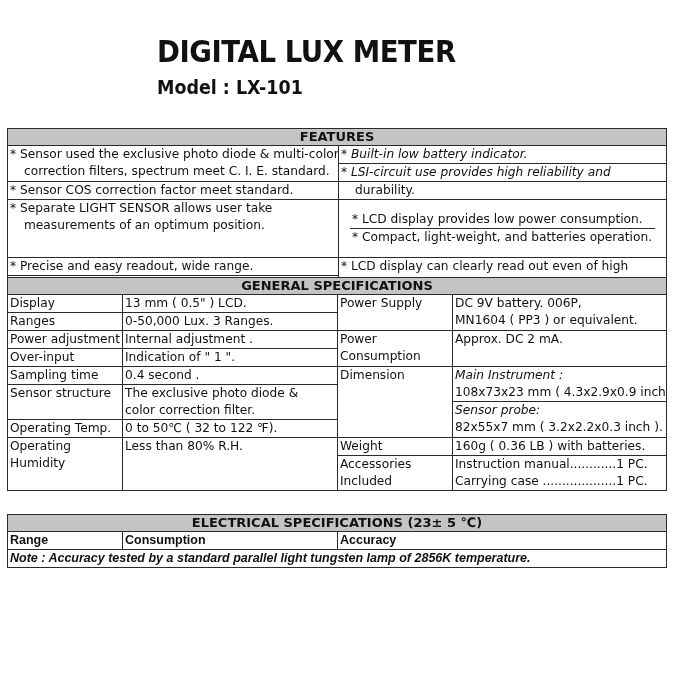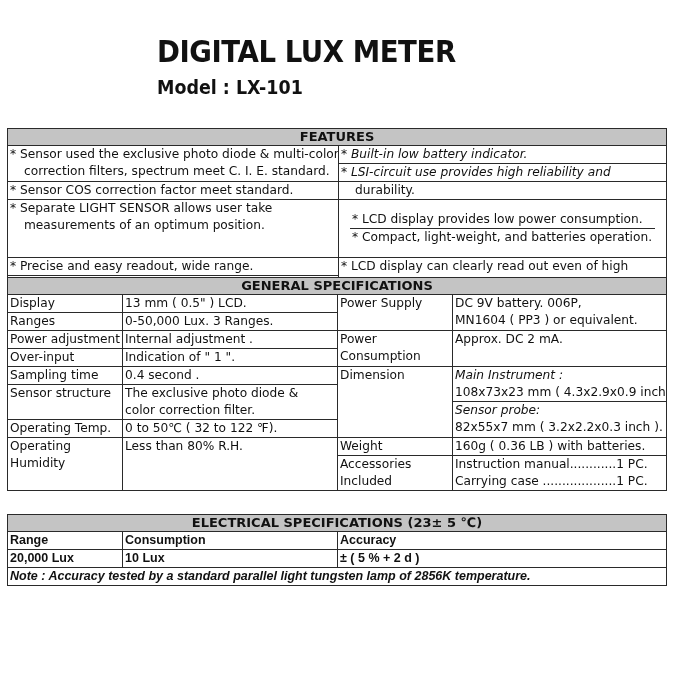--- a/index.html
+++ b/index.html
@@ -138,21 +138,16 @@
   <tbody>
       <tr>
         <th class="hdr" colspan="3" style="font-family:'DejaVu Sans',sans-serif;">ELECTRICAL SPECIFICATIONS (23± 5 ℃)</th>
       </tr>
   <tr>
     <td>Range</td>
     <td>Consumption</td>
     <td>Accuracy</td>
   </tr>
   <tr>
-    <td>20,000 Lux</td>
-    <td>10 Lux</td>
-    <td>± ( 5 % + 2 d )</td>
-  </tr>
-  <tr>
     <td colspan="3" class="it">Note : Accuracy tested by a standard parallel light tungsten lamp of 2856K temperature.</td>
   </tr>
 </tbody>
   </table>
 
 </body></html>

